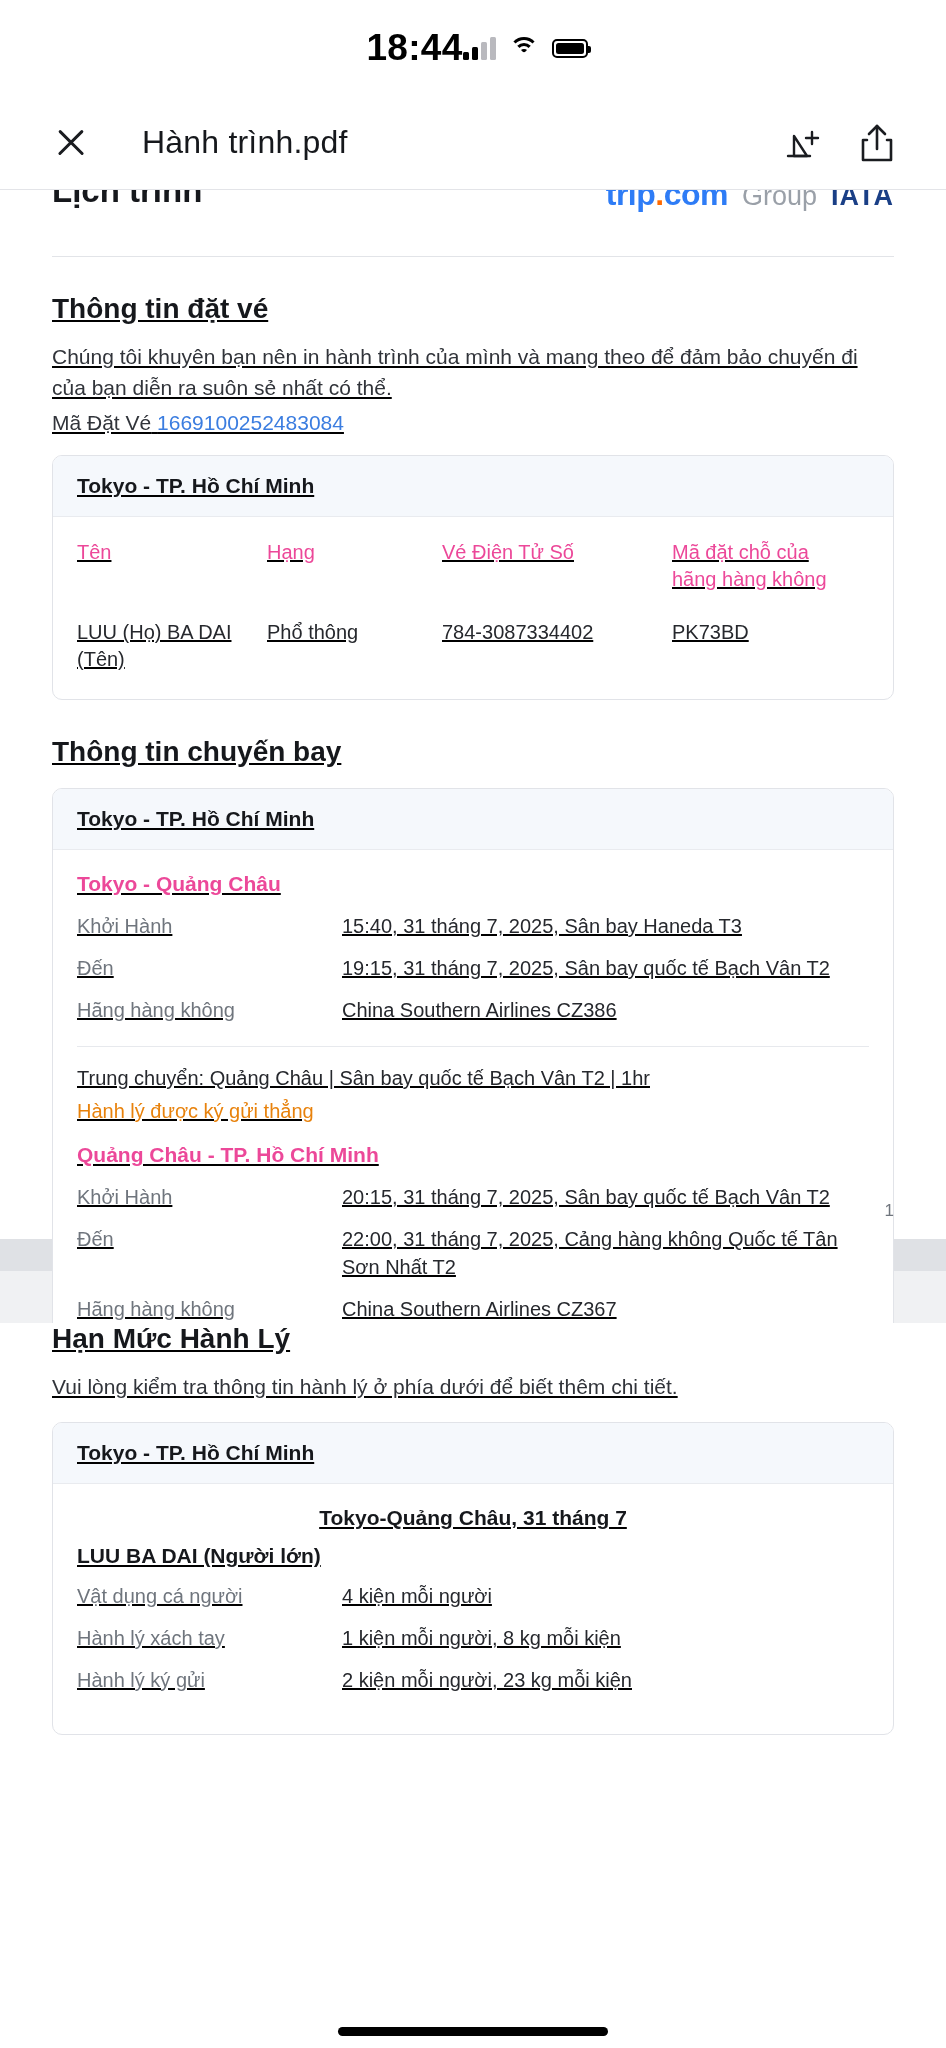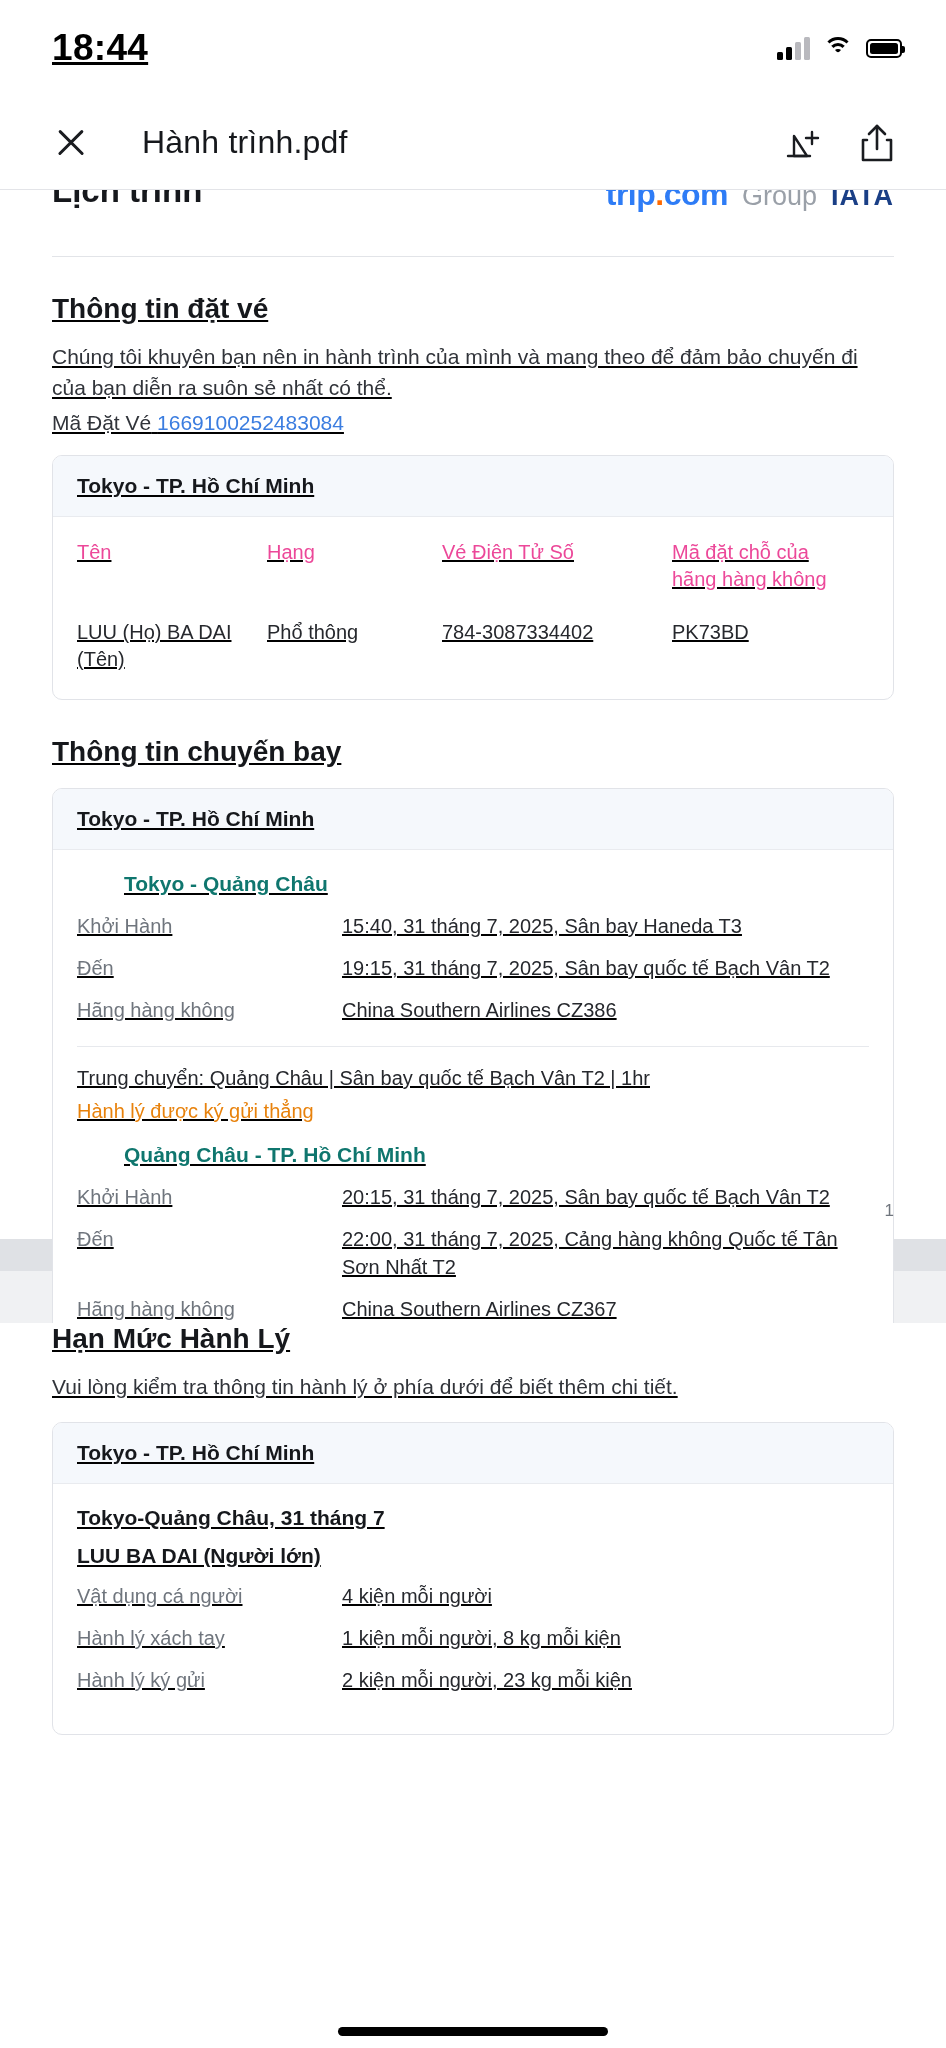--- a/index.html
+++ b/index.html
@@ -10,24 +10,23 @@
     font-family: "Liberation Sans", sans-serif;
     -webkit-font-smoothing: antialiased;
   }
   body { position: relative; overflow: hidden; }
 
   
   .statusbar {
     height: 96px;
     display: flex;
     align-items: center;
-    justify-content: space-between;
+    justify-content: center;
     padding: 0 44px 0 52px;
     background: #ffffff;
-    text-decoration: underline;
   }
   .status-time {
     font-size: 37px;
     font-weight: 600;
     letter-spacing: 0.3px;
     color: #000;
   }
   .status-right {
     display: flex;
     align-items: center;
@@ -190,23 +189,22 @@
     vertical-align: top;
     line-height: 1.35;
   }
   .col-a { width: 190px; }
   .col-b { width: 175px; }
   .col-c { width: 230px; }
 
   .leg-title {
     font-size: 21px;
     font-weight: 700;
-    color: #0f766e;
+    color: #ec4899;
     margin-bottom: 16px;
-    margin-left: 47px;
   }
   .row {
     display: flex;
     align-items: flex-start;
     margin-bottom: 14px;
   }
   .row .k {
     width: 265px;
     flex: none;
     font-size: 20px;
@@ -231,20 +229,21 @@
     color: #6f757d;
   }
 
   
   .bag-head { margin-top: 52px; }
   .bag-sub-title {
     font-size: 21px;
     font-weight: 700;
     color: #16181c;
     margin-bottom: 14px;
+    text-align: center;
   }
   .bag-pax {
     font-size: 21px;
     font-weight: 700;
     color: #16181c;
     margin: 0 0 14px 0;
   }
 
   
   .home-ind {

